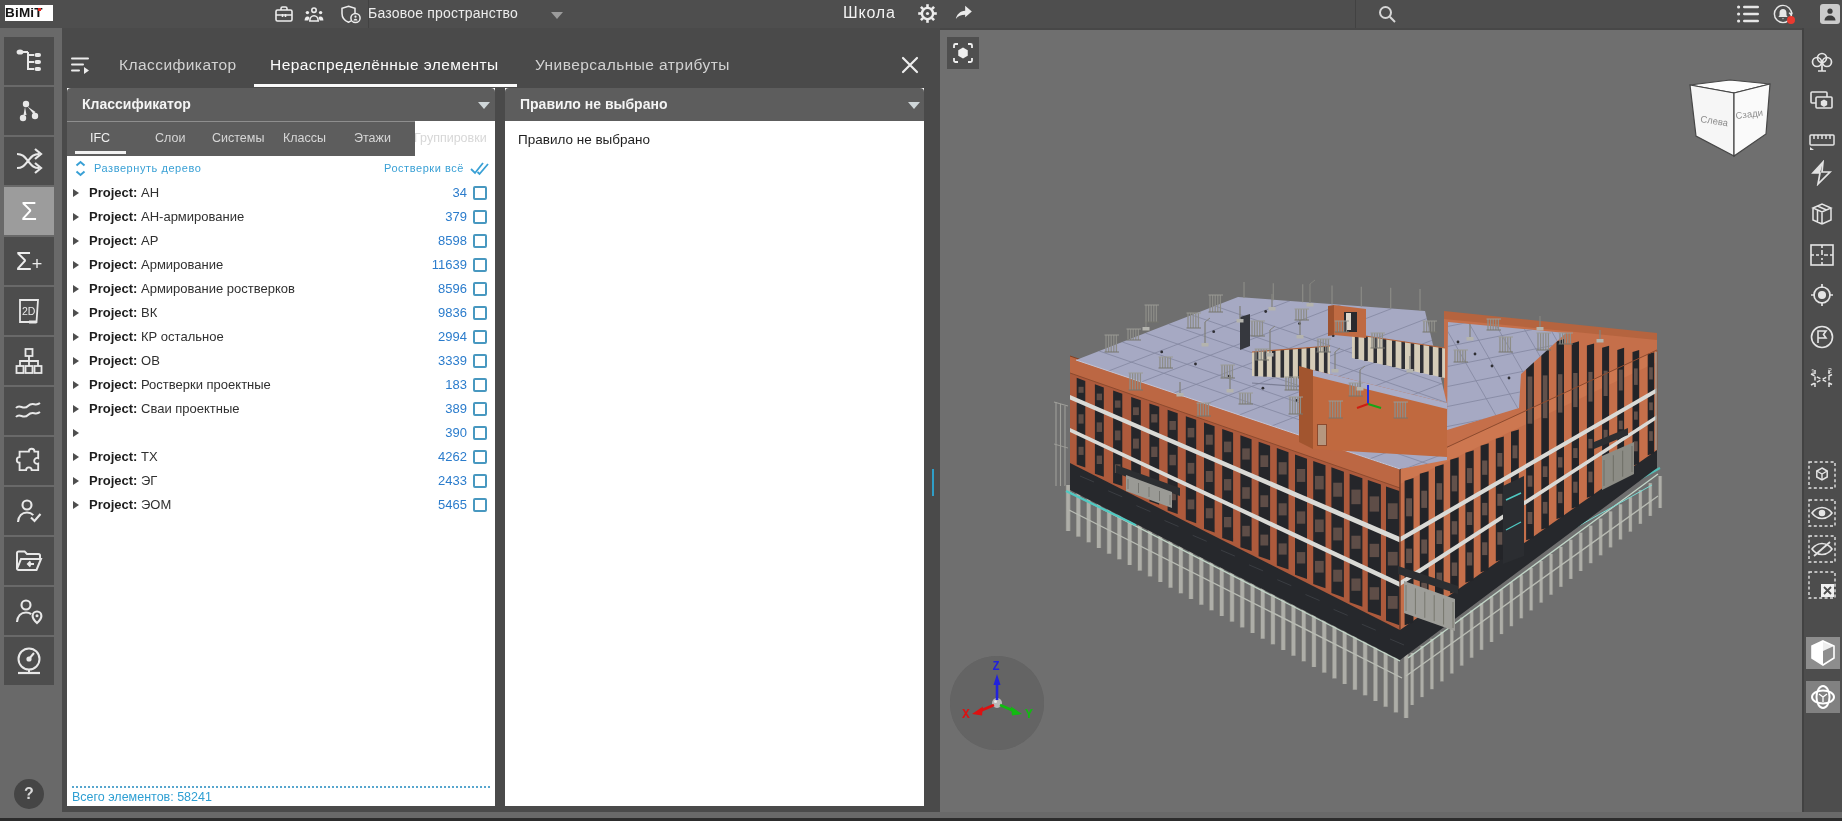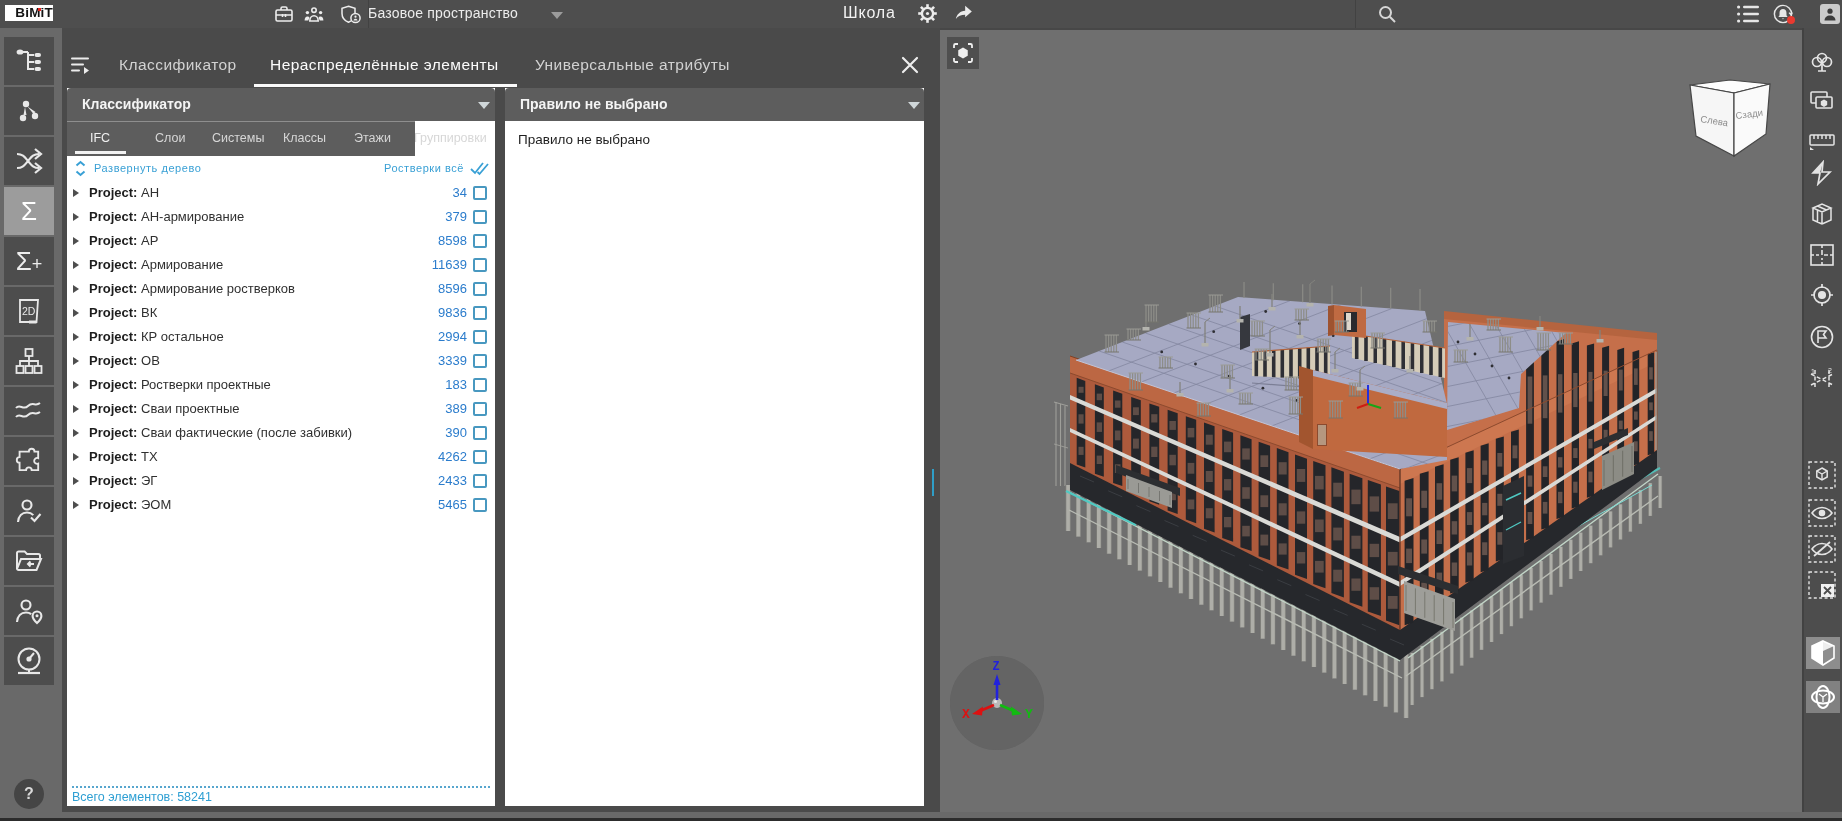--- a/index.html
+++ b/index.html
@@ -1,21 +1,21 @@
 <!DOCTYPE html>
 <html><head>
 <meta charset="utf-8">
 <style>
 *{margin:0;padding:0;box-sizing:border-box}
 html,body{width:1842px;height:821px;overflow:hidden}
 body{position:relative;background:#6f6f6f;font-family:"Liberation Sans",sans-serif;-webkit-font-smoothing:antialiased}
 .abs{position:absolute}
 
 #topbar{position:absolute;left:0;top:0;width:1842px;height:28px;background:#4e4e4e}
-#logo{position:absolute;left:5px;top:5px;width:48px;height:16px;background:#fff;color:#141414;font-weight:bold;font-size:13.5px;text-align:right;line-height:15px;letter-spacing:0.2px}
+#logo{position:absolute;left:5px;top:5px;width:48px;height:16px;background:#fff;color:#141414;font-weight:bold;font-size:13.5px;text-align:left;line-height:15px;letter-spacing:0.2px}
 #logo .rd{position:absolute;left:33px;top:2.5px;width:3px;height:3px;background:#e8251f}
 .tbicon{position:absolute;top:4px}
 #tb-divider1{position:absolute;left:368px;top:0;width:1px;height:28px;background:#424242}
 #tb-space{position:absolute;left:368px;top:0;height:28px;line-height:27px;font-size:14px;letter-spacing:0.2px;color:#ececec}
 #tb-caret{position:absolute;left:551px;top:12px;width:0;height:0;border-left:6px solid transparent;border-right:6px solid transparent;border-top:7px solid #9b9b9b}
 #tb-title{position:absolute;left:843px;top:0;height:28px;line-height:26px;font-size:16px;letter-spacing:0.8px;color:#f2f2f2}
 #tb-divider2{position:absolute;left:1355px;top:0;width:1px;height:28px;background:#424242}
 #tb-search-ph{position:absolute;left:1437px;top:0;height:28px;line-height:27px;font-size:15px;letter-spacing:0.5px;color:#9b9b9b}
 #tb-avatar{position:absolute;left:1820px;top:4px;width:20px;height:20px;background:#cbcbcb;border-radius:3px}
 #tb-bell-dot{position:absolute;left:1787px;top:16px;width:8px;height:8px;border-radius:50%;background:#e93a30}
@@ -1052,21 +1052,20 @@
             <span class="cb"></span>
           </div>
           <div class="trow" style="top:241px">
             <span class="tri"></span>
             <span class="lbl"><b>Project:</b> Сваи проектные</span>
             <span class="cnt">389</span>
             <span class="cb"></span>
           </div>
           <div class="trow" style="top:265px">
             <span class="tri"></span>
-            <span class="lbl"><b>Project:</b> Сваи фактические (после забивки)</span>
             <span class="cnt">390</span>
             <span class="cb"></span>
           </div>
           <div class="trow" style="top:289px">
             <span class="tri"></span>
             <span class="lbl"><b>Project:</b> ТХ</span>
             <span class="cnt">4262</span>
             <span class="cb"></span>
           </div>
           <div class="trow" style="top:313px">

